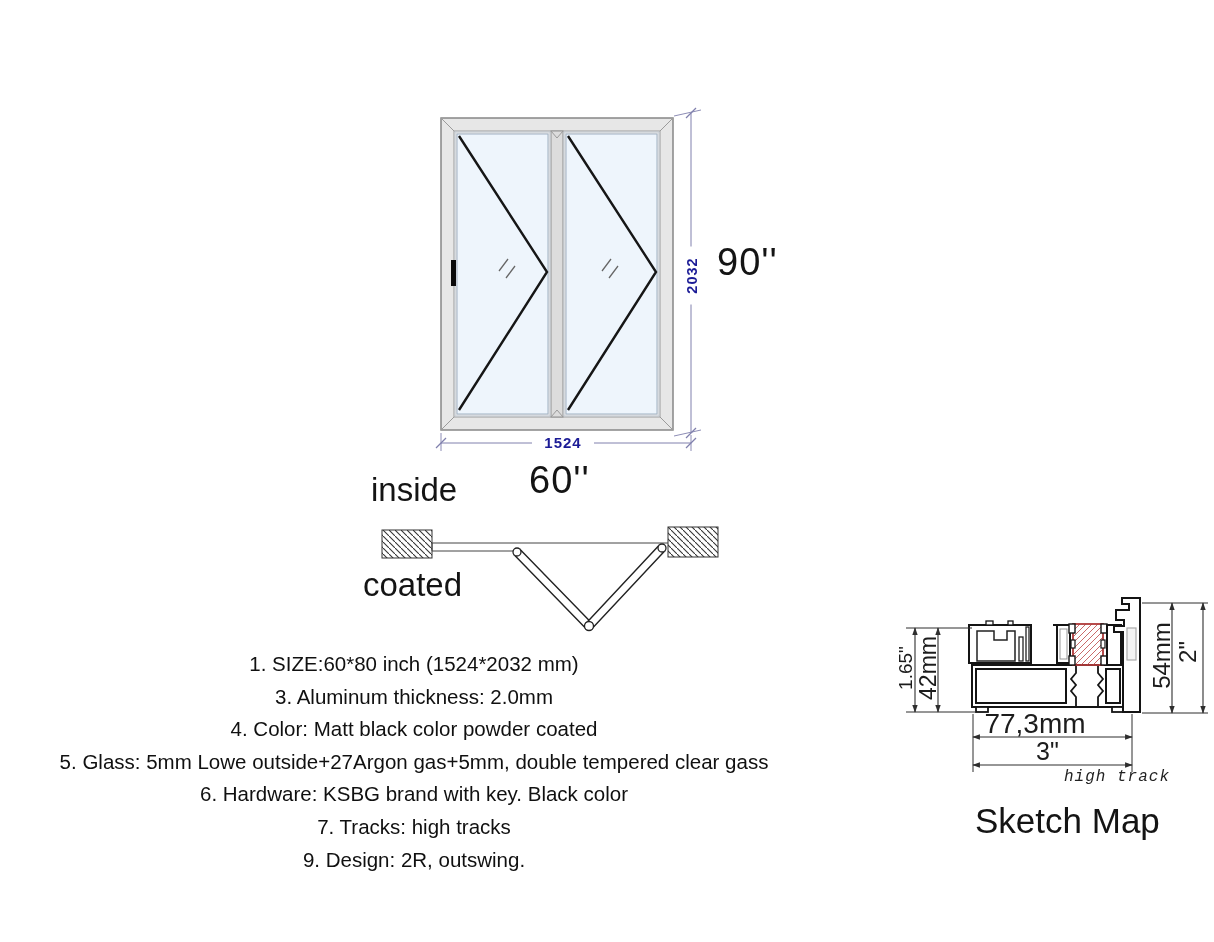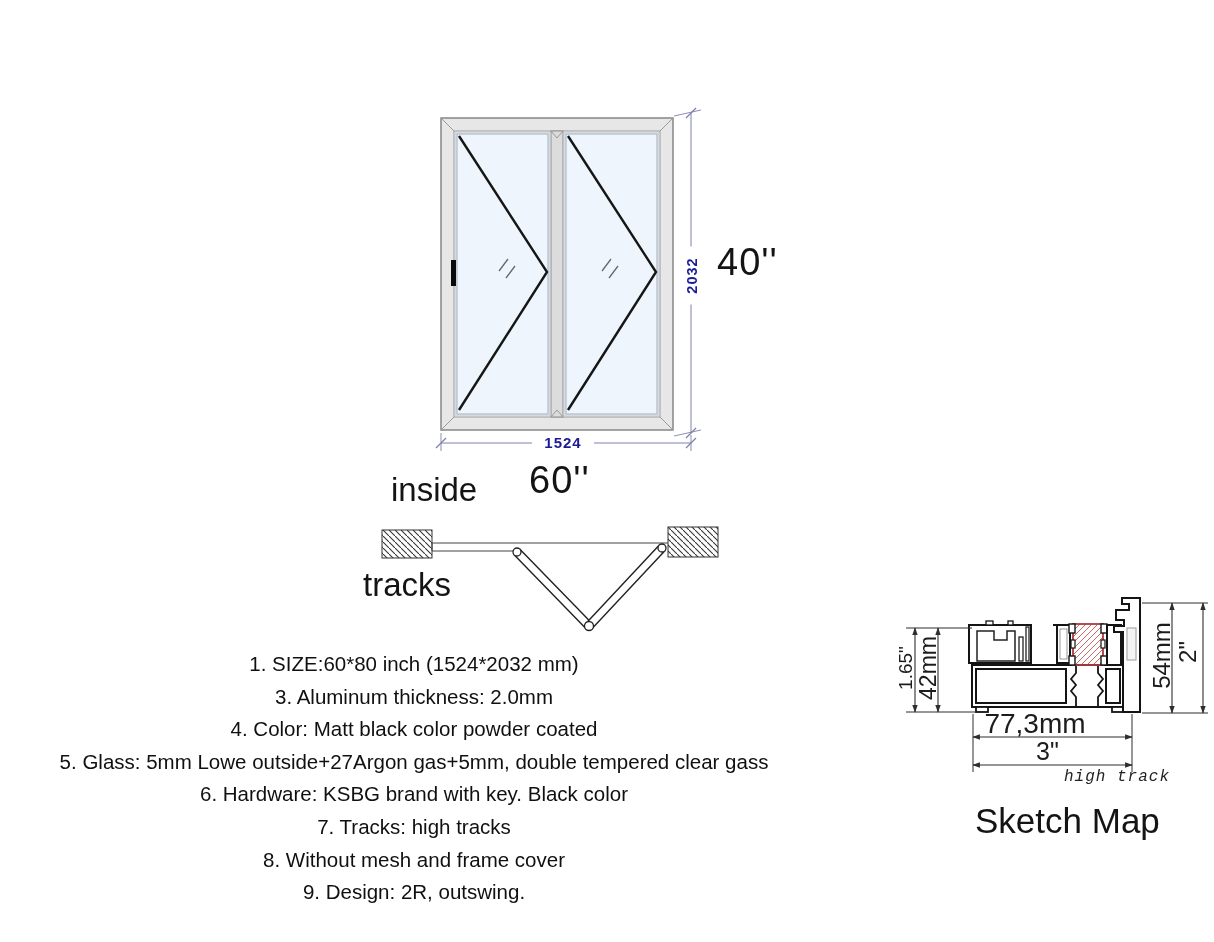--- a/index.html
+++ b/index.html
@@ -62,25 +62,25 @@
 
     <line x1="21" y1="343" x2="271" y2="343" stroke="#8080ad" stroke-width="1"></line>
     <line x1="16" y1="348" x2="26" y2="338" stroke="#8080ad" stroke-width="1.3"></line>
     <line x1="266" y1="348" x2="276" y2="338" stroke="#8080ad" stroke-width="1.3"></line>
     <line x1="21" y1="333" x2="21" y2="351" stroke="#8080ad" stroke-width="0.9"></line>
     <line x1="271" y1="335" x2="271" y2="351" stroke="#8080ad" stroke-width="0.9"></line>
   </svg>
 
   <div class="abs rot dim-blue" style="left:662px;top:267px;width:58px;height:17px;font-size:14.5px;letter-spacing:1px;">2032</div>
   <div class="abs dim-blue" style="left:532px;top:434px;width:62px;font-size:15px;letter-spacing:1px;">1524</div>
-  <div class="abs big-label" style="left:717px;top:241px;">40''</div>
+  <div class="abs big-label" style="left:717px;top:241px;">90''</div>
   <div class="abs big-label" style="left:529px;top:459px;">60''</div>
 
-  <div class="abs side-label" style="left:391px;top:471px;">inside</div>
-  <div class="abs side-label" style="left:363px;top:566px;">tracks</div>
+  <div class="abs side-label" style="left:371px;top:471px;">inside</div>
+  <div class="abs side-label" style="left:363px;top:566px;">coated</div>
 
   <svg class="abs" style="left:365px;top:518px;" width="365" height="130" viewBox="0 0 365 130">
     <defs>
       <pattern id="wallhatch" patternUnits="userSpaceOnUse" width="6" height="6">
         <path d="M0,0 L6,6" stroke="#333" stroke-width="1.1"></path>
       </pattern>
     </defs>
     <rect x="17" y="12" width="50" height="28" fill="url(#wallhatch)" stroke="#333" stroke-width="1"></rect>
     <rect x="303" y="9" width="50" height="30" fill="url(#wallhatch)" stroke="#333" stroke-width="1"></rect>
     <line x1="67" y1="25" x2="303" y2="25" stroke="#444" stroke-width="1"></line>
@@ -93,21 +93,20 @@
     <circle cx="297" cy="30" r="4" fill="#fff" stroke="#222" stroke-width="1.3"></circle>
   </svg>
 
   <div class="spec-list">
     <div class="spec-line">1. SIZE:60*80 inch (1524*2032 mm)</div>
     <div class="spec-line">3. Aluminum thickness: 2.0mm</div>
     <div class="spec-line">4. Color: Matt black color powder coated</div>
     <div class="spec-line">5. Glass: 5mm Lowe outside+27Argon gas+5mm, double tempered clear gass</div>
     <div class="spec-line">6. Hardware: KSBG brand with key. Black color</div>
     <div class="spec-line">7. Tracks: high tracks</div>
-    <div class="spec-line">8. Without mesh and frame cover</div>
     <div class="spec-line">9. Design: 2R, outswing.</div>
   </div>
 
   <svg class="abs" style="left:890px;top:580px;" width="324" height="215" viewBox="0 0 324 215">
     <defs>
       <pattern id="redhatch" patternUnits="userSpaceOnUse" width="6" height="6">
         <path d="M0,6 L6,0" stroke="#c96a6a" stroke-width="1"></path>
       </pattern>
       <marker id="arr" viewBox="0 0 10 10" refX="9" refY="5" markerWidth="7" markerHeight="7" orient="auto-start-reverse">
         <path d="M0,1.5 L10,5 L0,8.5 Z" fill="#2e2e2e"></path>

